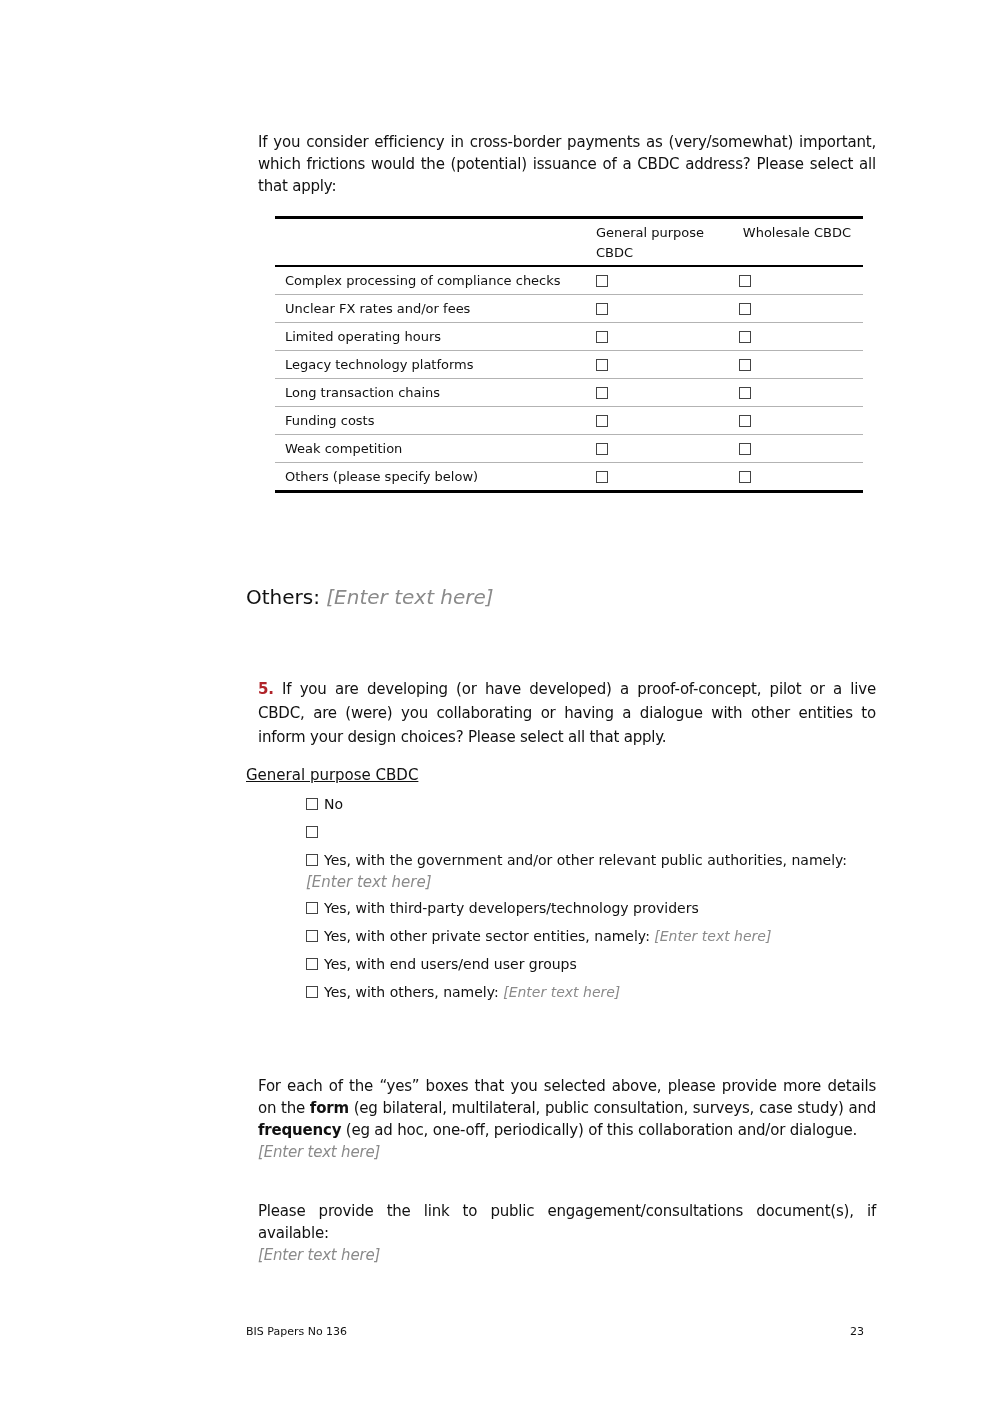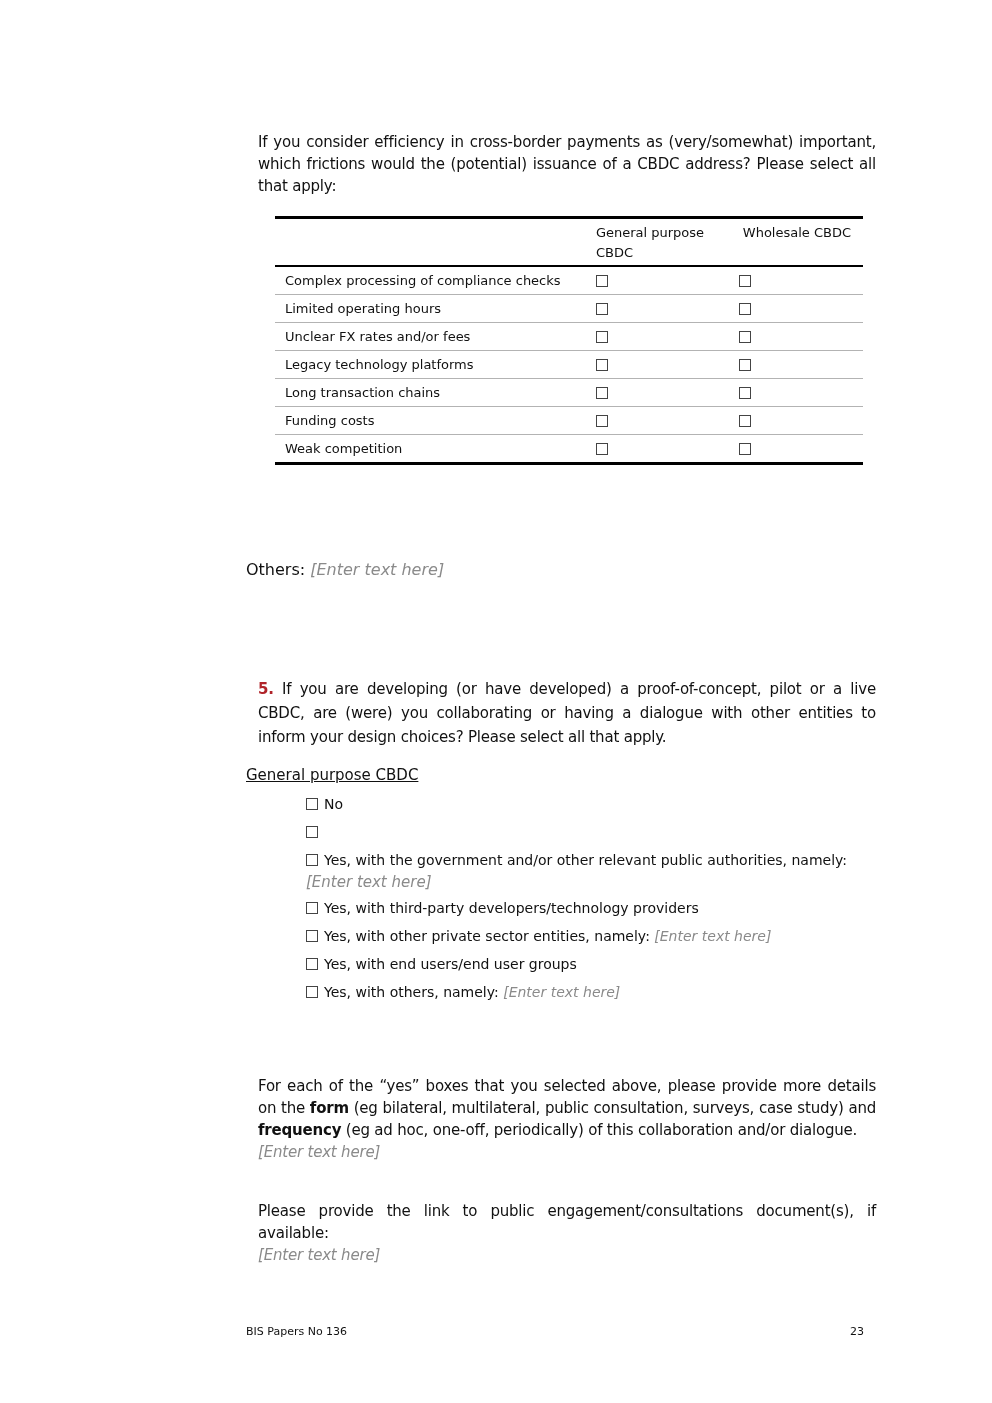--- a/index.html
+++ b/index.html
@@ -27,21 +27,21 @@
       vertical-align: middle;
     }
     table.grid tr:last-child td { border-bottom: 3px solid #000; }
     table.grid td.chk { padding-left: 21px; font-size: 14px; color: #333; }
     table.grid th.c1 { width: 121px; padding-left: 21px; }
     table.grid th.c2 { width: 120px; padding-left: 19px; text-align: center; }
     table.grid th.c0 { width: 300px; }
     table.grid td.c2chk { padding-left: 19px; font-size: 14px; color: #333; }
     .checkbox-glyph { display: inline-block; width: 10px; height: 10px; border: 1px solid #444; vertical-align: -1px; }
     .placeholder { color: #8a8a8a; font-style: italic; }
-    .others { position: absolute; top: 559px; left: 0; font-size: 16px; line-height: 22px; }
+    .others { position: absolute; top: 586px; left: 0; font-size: 20px; line-height: 22px; }
     .q5 { position: absolute; top: 665px; left: 0; width: 618px; line-height: 24px; }
     .qnum { color: #b0242a; font-weight: bold; }
     .subhead { position: absolute; top: 764px; left: 0; font-size: 15px; text-decoration: underline; line-height: 22px; }
     .options { position: absolute; top: 790px; left: 60px; width: 558px; }
     .opt { font-size: 14px; line-height: 28px; white-space: nowrap; }
     .opt .checkbox-glyph { margin-right: 6px; }
     .opt-cont { font-size: 15px; line-height: 24px; margin-top: -4px; }
     .details { position: absolute; top: 1063px; left: 0; width: 618px; }
     .link-q { position: absolute; top: 1188px; left: 0; width: 618px; }
     .footer { position: absolute; top: 1325px; left: 0; width: 618px; font-size: 11px; }
@@ -63,46 +63,51 @@
         <th class="c2">Wholesale CBDC</th>
       </tr>
     </thead>
     <tbody id="table-body">
         <tr>
           <td>Complex processing of compliance checks</td>
           <td class="chk"><span class="checkbox-glyph"></span></td>
           <td class="c2chk"><span class="checkbox-glyph"></span></td>
         </tr>
         <tr>
-          <td>Limited operating hours</td>
+          <td>Unclear FX rates and/or fees</td>
           <td class="chk"><span class="checkbox-glyph"></span></td>
           <td class="c2chk"><span class="checkbox-glyph"></span></td>
         </tr>
         <tr>
-          <td>Unclear FX rates and/or fees</td>
+          <td>Limited operating hours</td>
           <td class="chk"><span class="checkbox-glyph"></span></td>
           <td class="c2chk"><span class="checkbox-glyph"></span></td>
         </tr>
         <tr>
           <td>Legacy technology platforms</td>
           <td class="chk"><span class="checkbox-glyph"></span></td>
           <td class="c2chk"><span class="checkbox-glyph"></span></td>
         </tr>
         <tr>
           <td>Long transaction chains</td>
           <td class="chk"><span class="checkbox-glyph"></span></td>
           <td class="c2chk"><span class="checkbox-glyph"></span></td>
         </tr>
         <tr>
           <td>Funding costs</td>
           <td class="chk"><span class="checkbox-glyph"></span></td>
           <td class="c2chk"><span class="checkbox-glyph"></span></td>
         </tr>
         <tr>
           <td>Weak competition</td>
+          <td class="chk"><span class="checkbox-glyph"></span></td>
+          <td class="c2chk"><span class="checkbox-glyph"></span></td>
+        </tr>
+        <tr>
+          <td>Others (please specify below)</td>
           <td class="chk"><span class="checkbox-glyph"></span></td>
           <td class="c2chk"><span class="checkbox-glyph"></span></td>
         </tr>
       </tbody>
   </table>
 
   <div class="others">
     <span>Others:</span>
     <span class="placeholder">[Enter text here]</span>
   </div>

